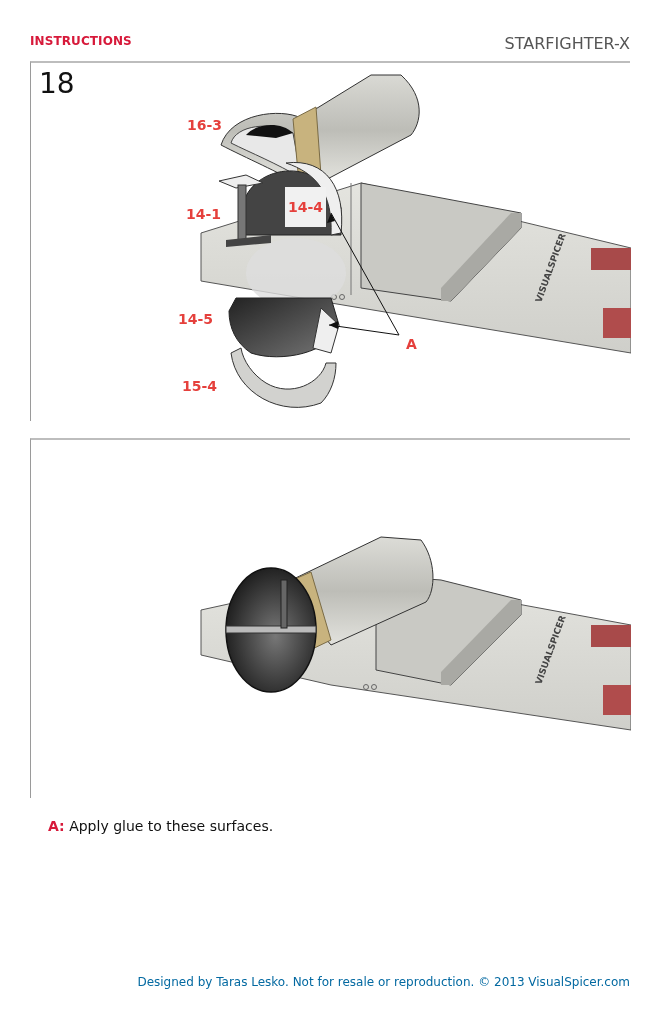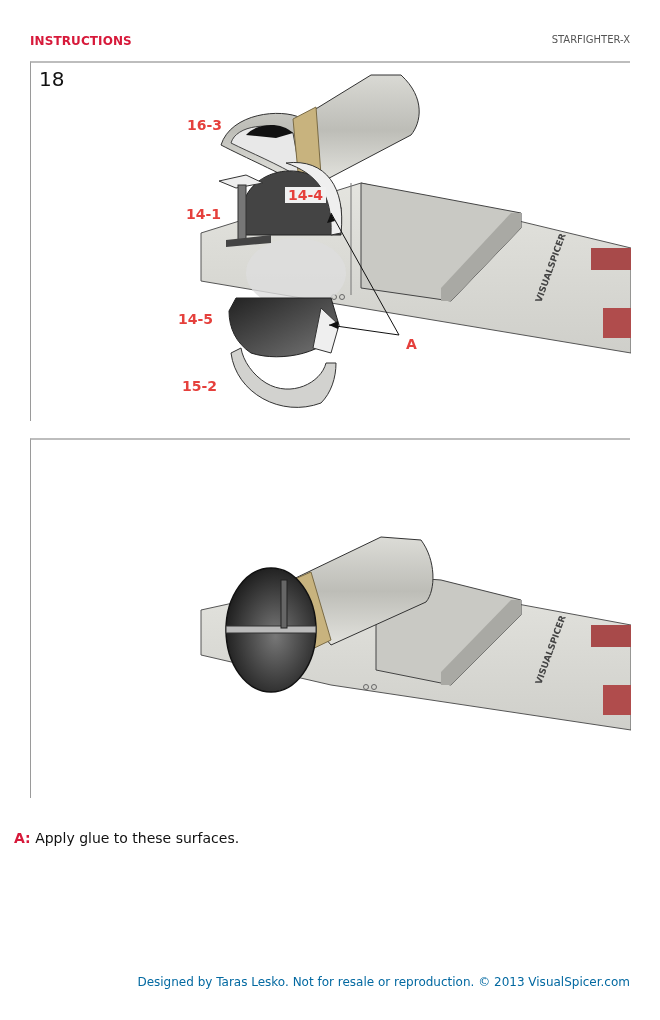--- a/index.html
+++ b/index.html
@@ -1,26 +1,26 @@
 <!DOCTYPE html>
 <html><head>
 <meta charset="utf-8">
 <style>
   html, body { margin:0; padding:0; background:#ffffff; }
   body { width:660px; height:1020px; position:relative; overflow:hidden; font-family:"DejaVu Sans", "Liberation Sans", sans-serif; }
   .hdr-left { position:absolute; left:30px; top:34px; font-size:12px; font-weight:bold; color:#d7193a; letter-spacing:0.1px; }
-  .hdr-right { position:absolute; right:30px; top:34px; font-size:10px; color:#555555; }
+  .hdr-right { position:absolute; right:30px; top:34px; font-size:16px; color:#555555; }
   .panel { position:absolute; left:30px; width:600px; height:360px; border-top:2px solid #bdbdbd; border-left:1px solid #9a9a9a; box-sizing:border-box; }
   .panel1 { top:61px; }
   .panel2 { top:438px; }
-  .step-num { position:absolute; left:8px; top:4px; font-size:20px; color:#111; }
+  .step-num { position:absolute; left:8px; top:4px; font-size:28px; color:#111; }
   .illus { position:absolute; left:0; top:0; width:600px; height:358px; }
   .part-label { position:absolute; font-size:14px; font-weight:bold; color:#e5403c; }
-  .part-label.bg { background:#f1f1f1; padding:0 3px; }
-  .note { position:absolute; left:14px; top:818px; font-size:14px; color:#111;margin-top:12px; }
+  .part-label.bg { background:#f1f1f1; padding:12px 3px; }
+  .note { position:absolute; left:48px; top:818px; font-size:14px; color:#111; }
   .note .key { color:#d7193a; font-weight:bold; }
   .footer { position:absolute; right:30px; top:975px; font-size:12px; color:#0369a1; }
 </style>
 </head>
 <body>
 
 <div class="hdr-left">INSTRUCTIONS</div>
 <div class="hdr-right">STARFIGHTER-X</div>
 
 <div class="panel panel1">
@@ -72,21 +72,21 @@
 
     <line x1="368" y1="272" x2="300" y2="150" stroke="#111" stroke-width="1"></line>
     <polygon points="300,150 296,160 304,158" fill="#111"></polygon>
     <line x1="368" y1="272" x2="298" y2="262" stroke="#111" stroke-width="1"></line>
     <polygon points="298,262 307,258 307,266" fill="#111"></polygon>
   </svg>
   <span class="part-label" style="left:156px;top:54px;">16-3</span>
   <span class="part-label" style="left:155px;top:143px;">14-1</span>
   <span class="part-label bg" style="left:254px;top:124px;">14-4</span>
   <span class="part-label" style="left:147px;top:248px;">14-5</span>
-  <span class="part-label" style="left:151px;top:315px;">15-2</span>
+  <span class="part-label" style="left:151px;top:315px;">15-4</span>
   <span class="part-label" style="left:375px;top:273px;">A</span>
 </div>
 
 <div class="panel panel2">
   <svg class="illus" viewBox="0 0 600 358">
     <defs>
       <linearGradient id="wingG2" x1="0" y1="0" x2="0" y2="1">
         <stop offset="0" stop-color="#e4e4df"></stop>
           <stop offset="1" stop-color="#cfcfca"></stop>
       </linearGradient>

